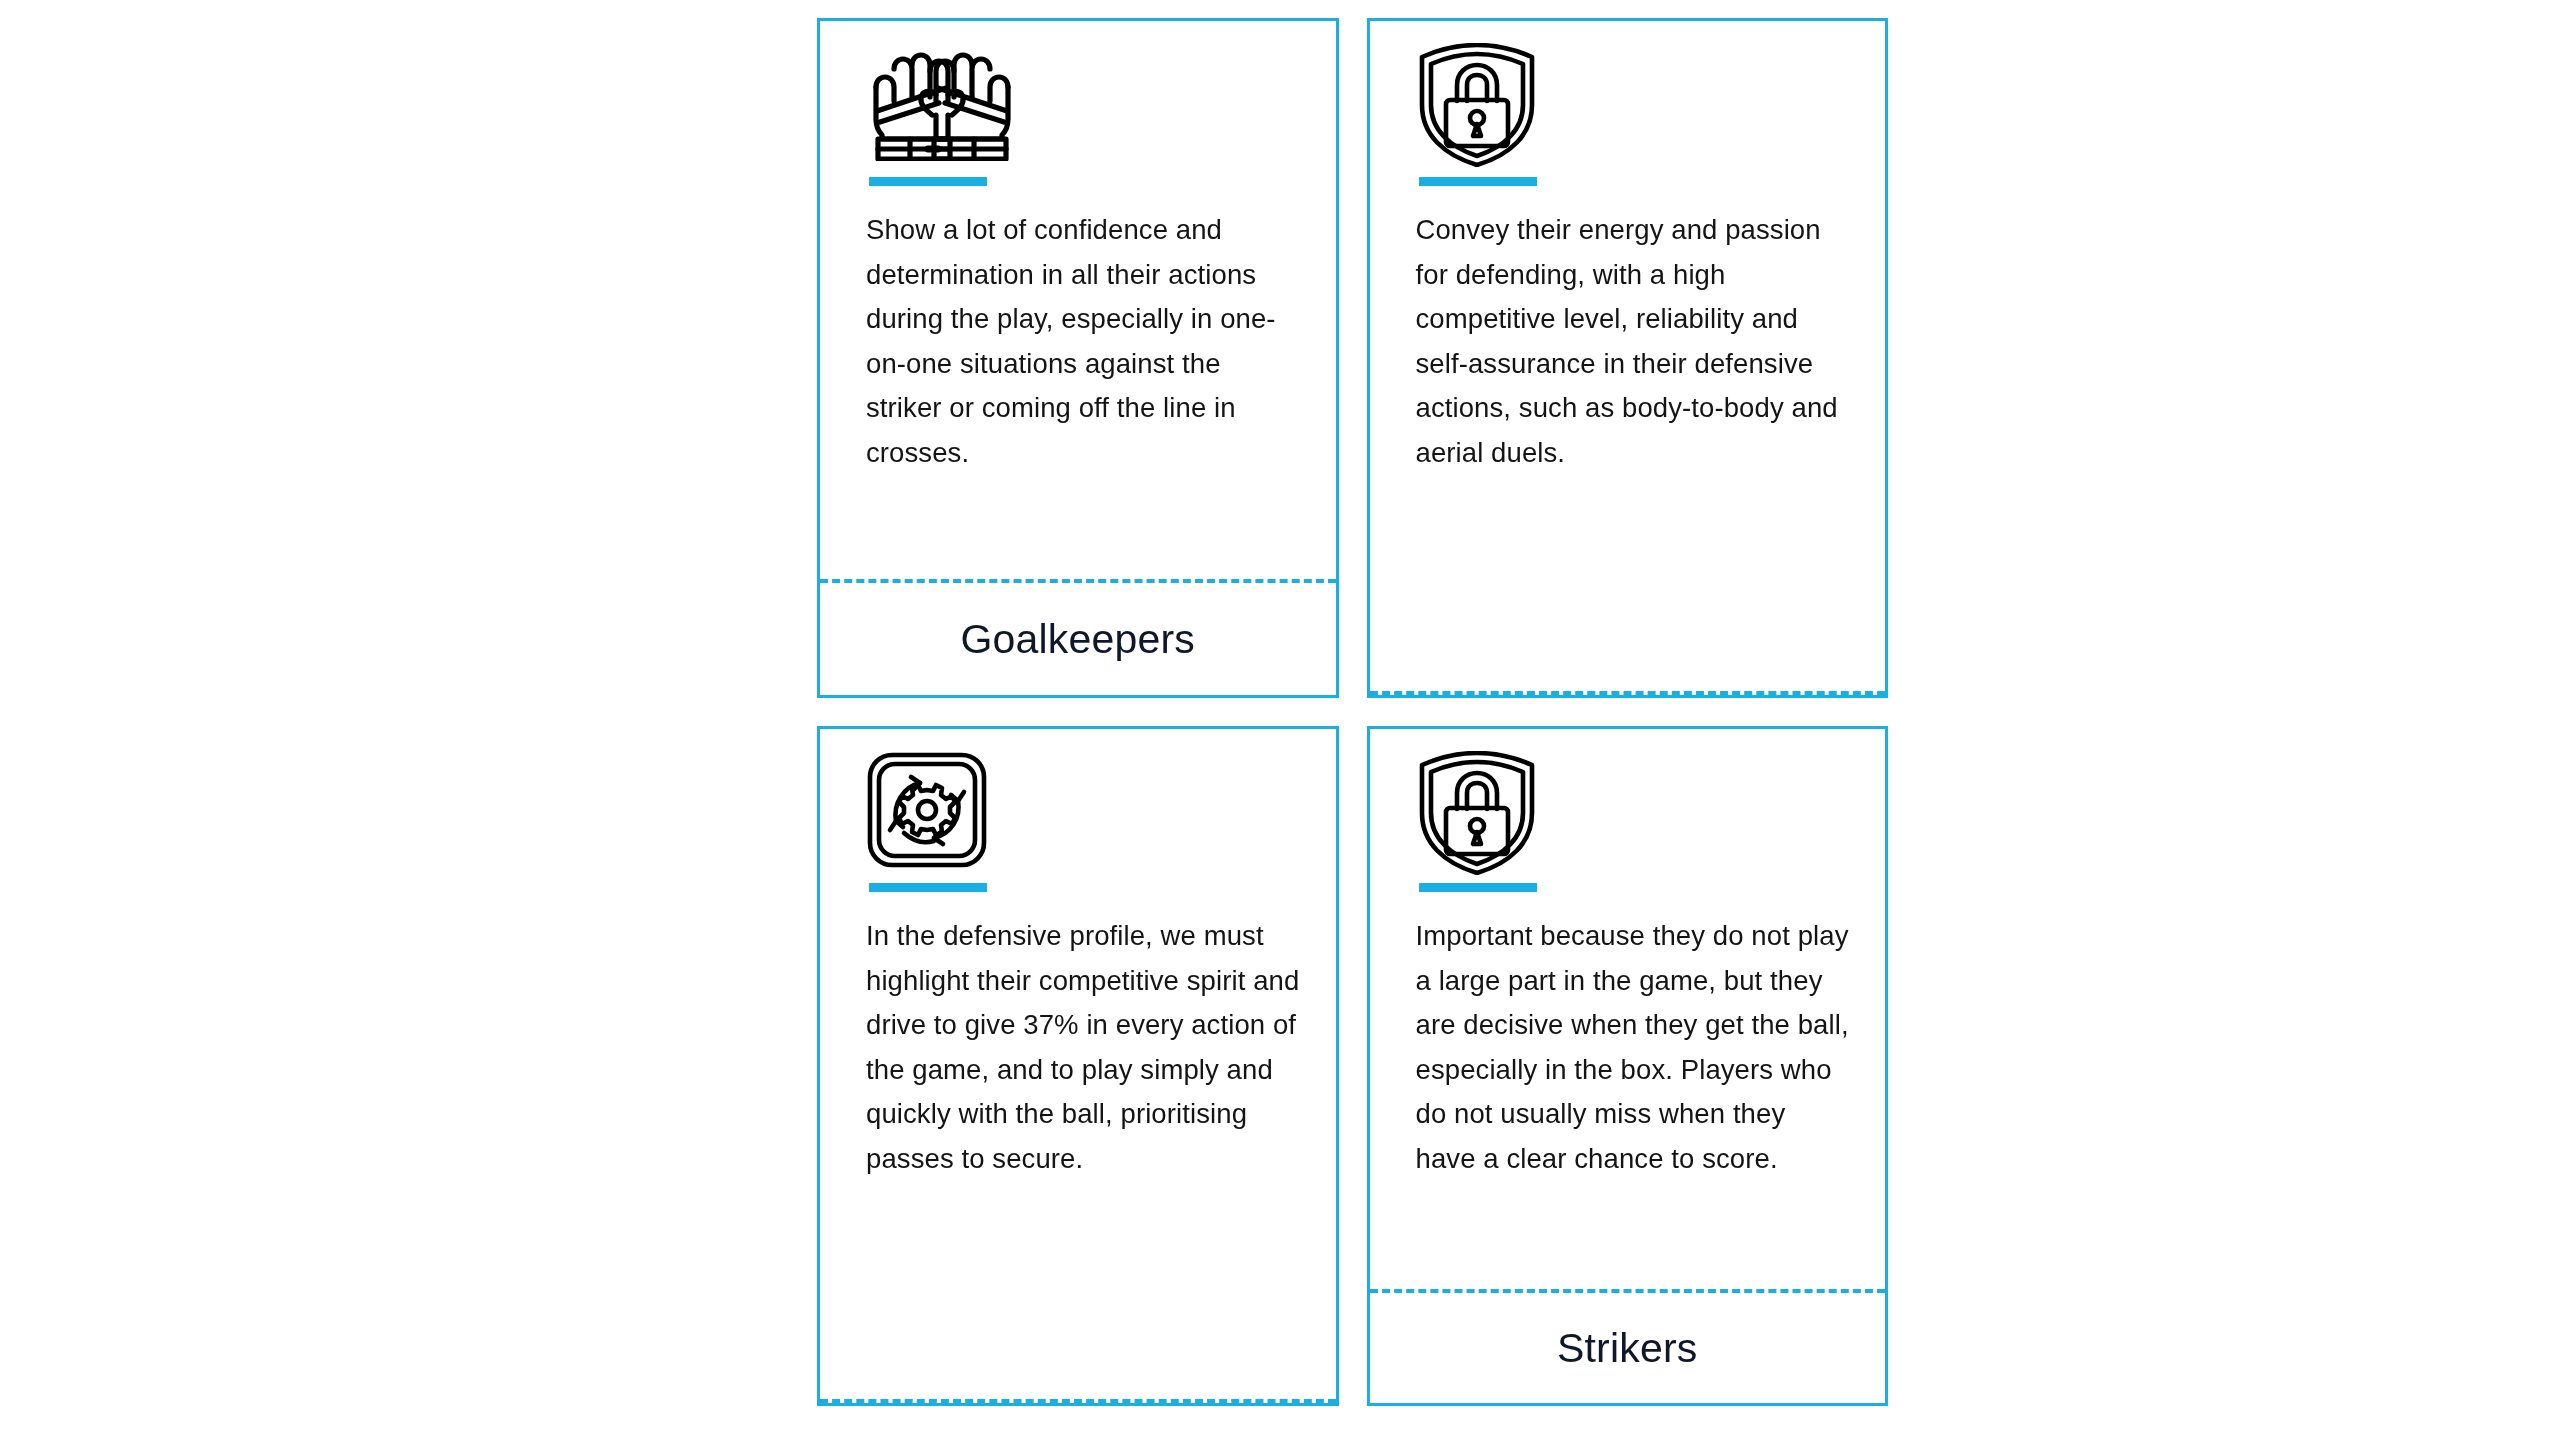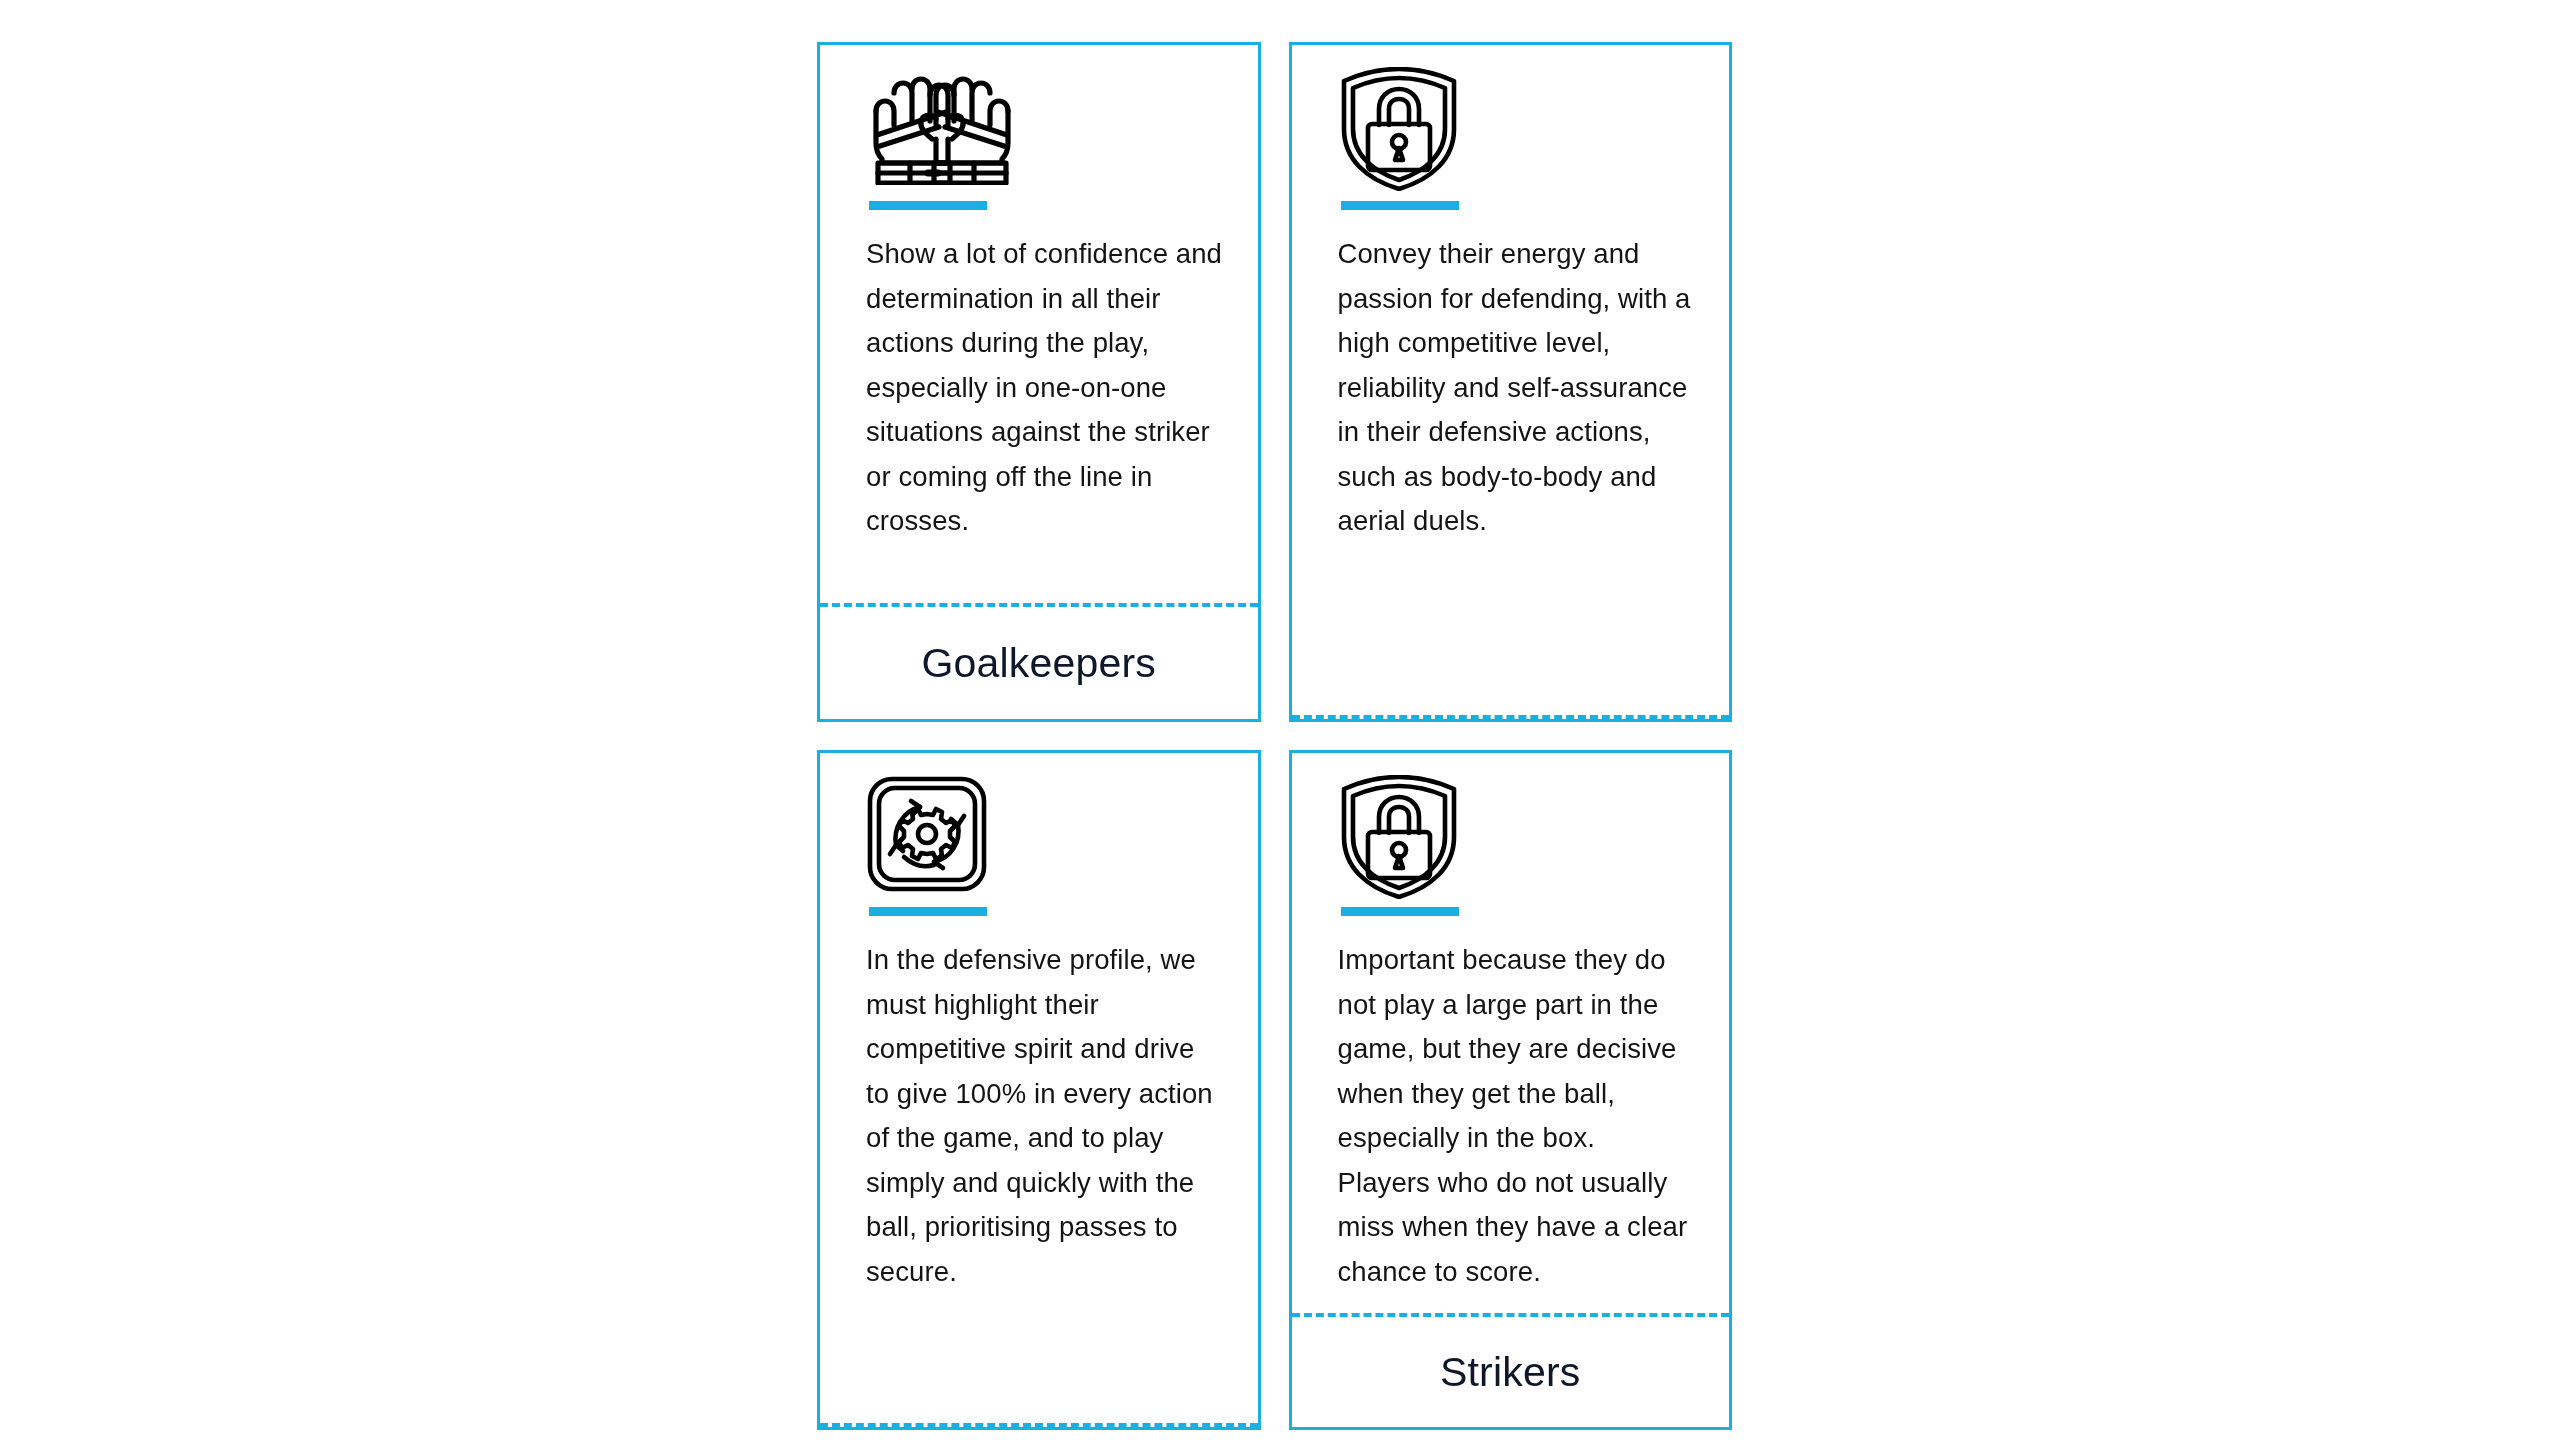--- a/index.html
+++ b/index.html
@@ -12,22 +12,22 @@
     width: 2560px;
     height: 1440px;
     font-family: "Liberation Sans", "DejaVu Sans", sans-serif;
     overflow: hidden;
     position: relative;
   }
 
   #card-grid {
     position: absolute;
     left: 817px;
-    top: 42px;
-    width: 915px;
+    top: 18px;
+    width: 1071px;
     height: 1378px;
     display: grid;
     grid-template-columns: 1fr 1fr;
     grid-template-rows: 680px 680px;
     column-gap: 34px;
     row-gap: 18px;
     gap: 28px;
   }
 
   .profile-card {
@@ -199,21 +199,21 @@
             <path d="M38 82 C47 90 58 93 68 90"></path>
             <path d="M30 70 L24 79 M30 70 L37 76" stroke-width="4.6"></path>
             <path d="M92 50 L98 41 M92 50 L85 44" stroke-width="4.6"></path>
 
             <path d="M61 39 L67 40 L70 34 L76 37 L75 44 L80 48 L86 45 L89 51 L84 56 L84 62 L89 67 L86 73 L80 70 L75 74 L76 81 L70 84 L67 78 L61 79 L55 78 L52 84 L46 81 L47 74 L42 70 L36 73 L33 67 L38 62 L38 56 L33 51 L36 45 L42 48 L47 44 L46 37 L52 34 L55 40 Z"></path>
             <circle cx="61" cy="59" r="9"></circle>
           </g>
         </svg>
       </div>
       <div class="accent-bar"></div>
-      <div class="card-text">In the defensive profile, we must highlight their competitive spirit and drive to give 100% in every action of the game, and to play simply and quickly with the ball, prioritising passes to secure.</div>
+      <div class="card-text">In the defensive profile, we must highlight their competitive spirit and drive to give 37% in every action of the game, and to play simply and quickly with the ball, prioritising passes to secure.</div>
     </div>
     <div class="card-divider"></div>
   </div>
 
   <div class="profile-card row2">
     <div class="card-body">
       <div class="card-icon">
         <svg width="122" height="124" viewBox="0 0 122 124" aria-hidden="true">
           <g fill="none" stroke="#000000" stroke-width="4.6" stroke-linejoin="round" stroke-linecap="round">
             <path d="M6 14 C24 6 44 2 61 2 C78 2 98 6 116 14 L116 62 C116 92 94 112 61 122 C28 112 6 92 6 62 Z"></path>

